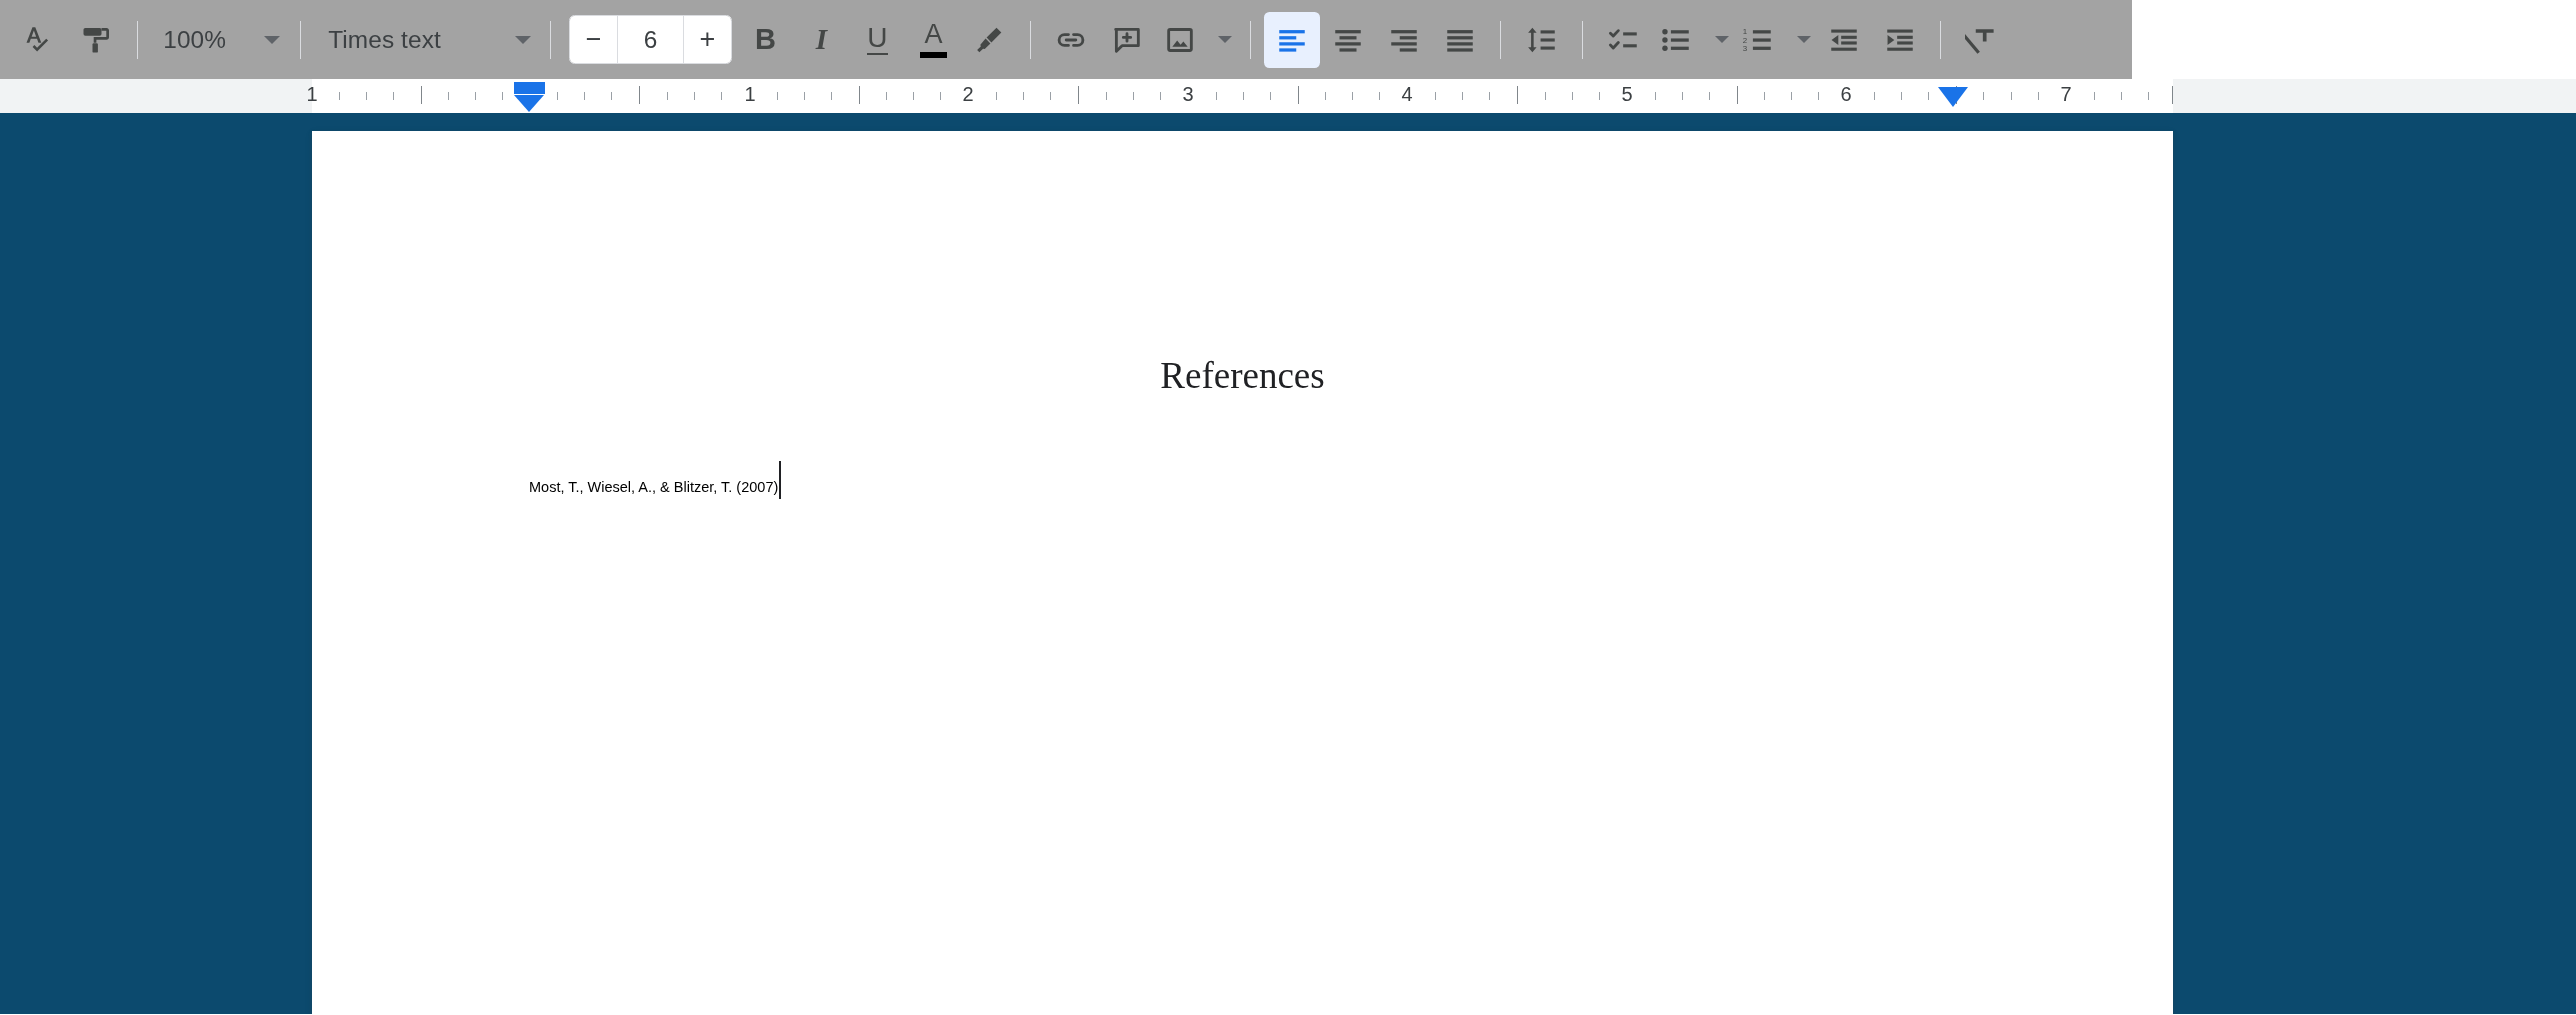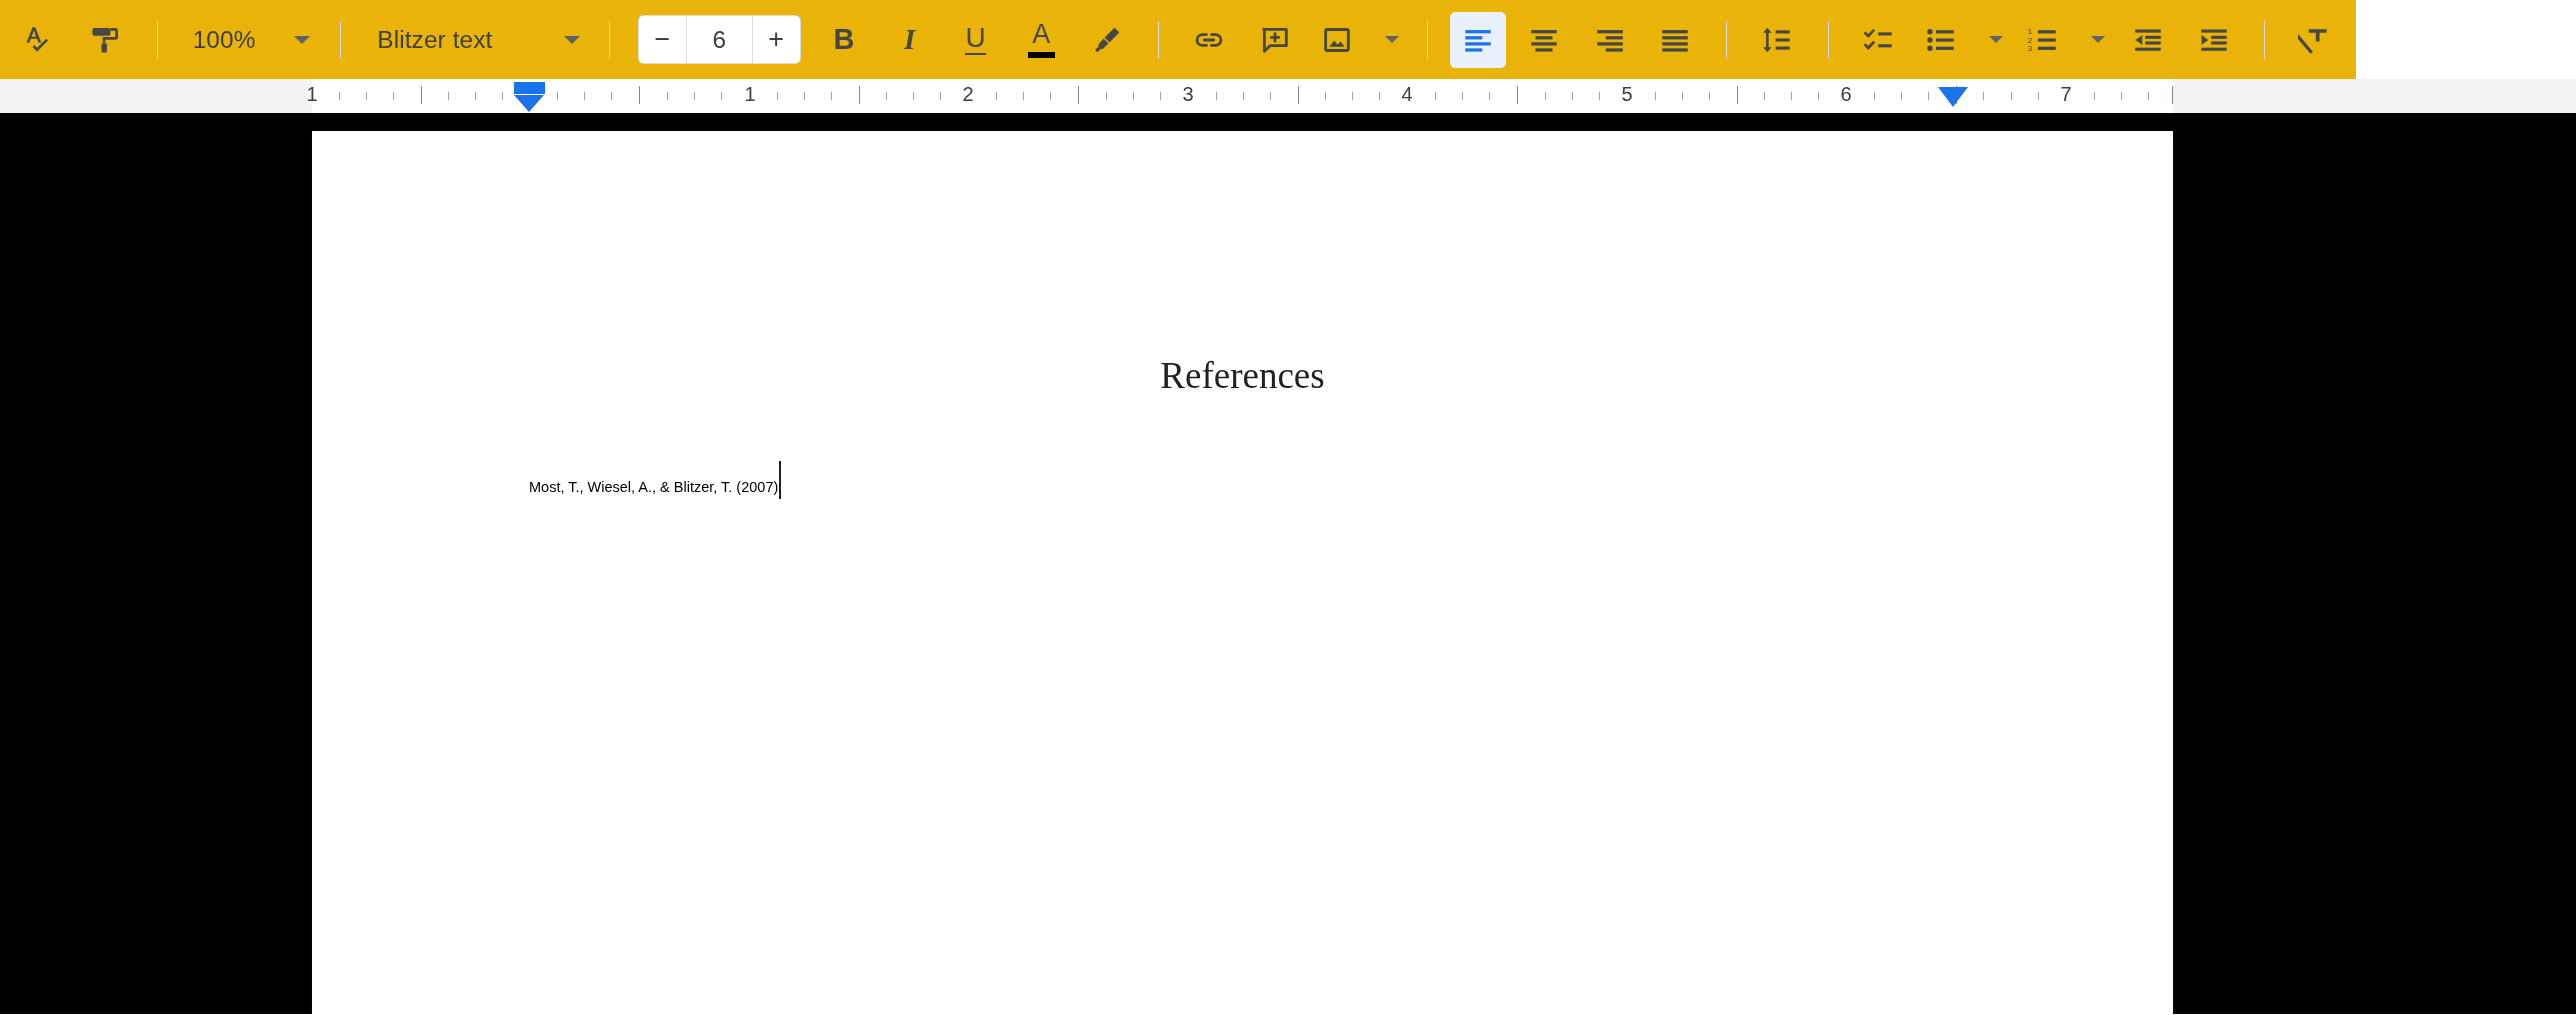--- a/index.html
+++ b/index.html
@@ -7,28 +7,27 @@
     width: 2576px;
     height: 1015px;
     overflow: hidden;
     background: #ffffff;
     font-family: "Liberation Sans", sans-serif;
   }
 
   
   .toolbar {
     position: relative;
-    width: 2356px;
+    width: 2132px;
     height: 79px;
-    background: #eab308;
+    background: #a3a3a3;
     display: flex;
     align-items: center;
     padding: 0 12.6px;
     gap: 0;
-    justify-content: space-between;
   }
   .tb-btn {
     height: 56px;
     min-width: 56px;
     border-radius: 5.4px;
     display: flex;
     align-items: center;
     justify-content: center;
     background: transparent;
     border: none;
@@ -174,21 +173,21 @@
     border-left: 15.4px solid transparent;
     border-right: 15.4px solid transparent;
     border-top: 20px solid #1a73e8;
   }
 
   
   .canvas {
     position: relative;
     width: 2576px;
     height: 901px;
-    background: #000000;
+    background: #0c4a6e;
     overflow: hidden;
   }
   .page {
     position: absolute;
     left: 312px;
     top: 18px;
     width: 1861px;
     height: 1174px;
     background: #ffffff;
     box-shadow: 0 0.9px 3.6px rgba(60,64,67,.22), 0 1.8px 7.2px rgba(60,64,67,.10);
@@ -248,21 +247,21 @@
   <div class="divider"></div>
 
   <div class="tb-combo combo-zoom">
     <span class="label">100%</span>
     <span class="caret"></span>
   </div>
 
   <div class="divider"></div>
 
   <div class="tb-combo combo-style">
-    <span class="label">Blitzer text</span>
+    <span class="label">Times text</span>
     <span class="caret"></span>
   </div>
 
   <div class="divider"></div>
 
 
   <div class="fontsize">
     <div class="step">−</div>
     <div class="vline"></div>
     <div class="val">6</div>

